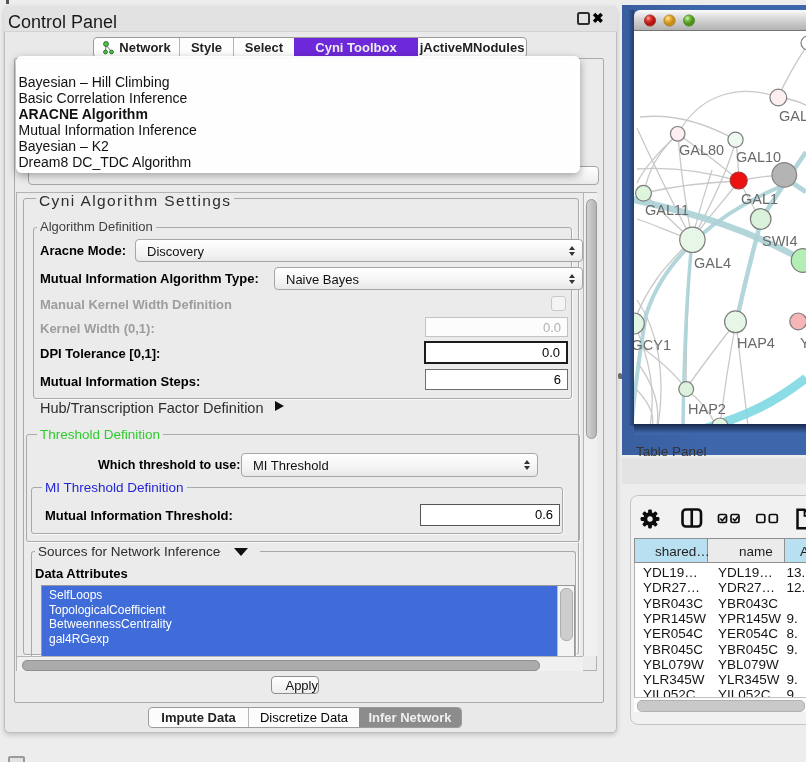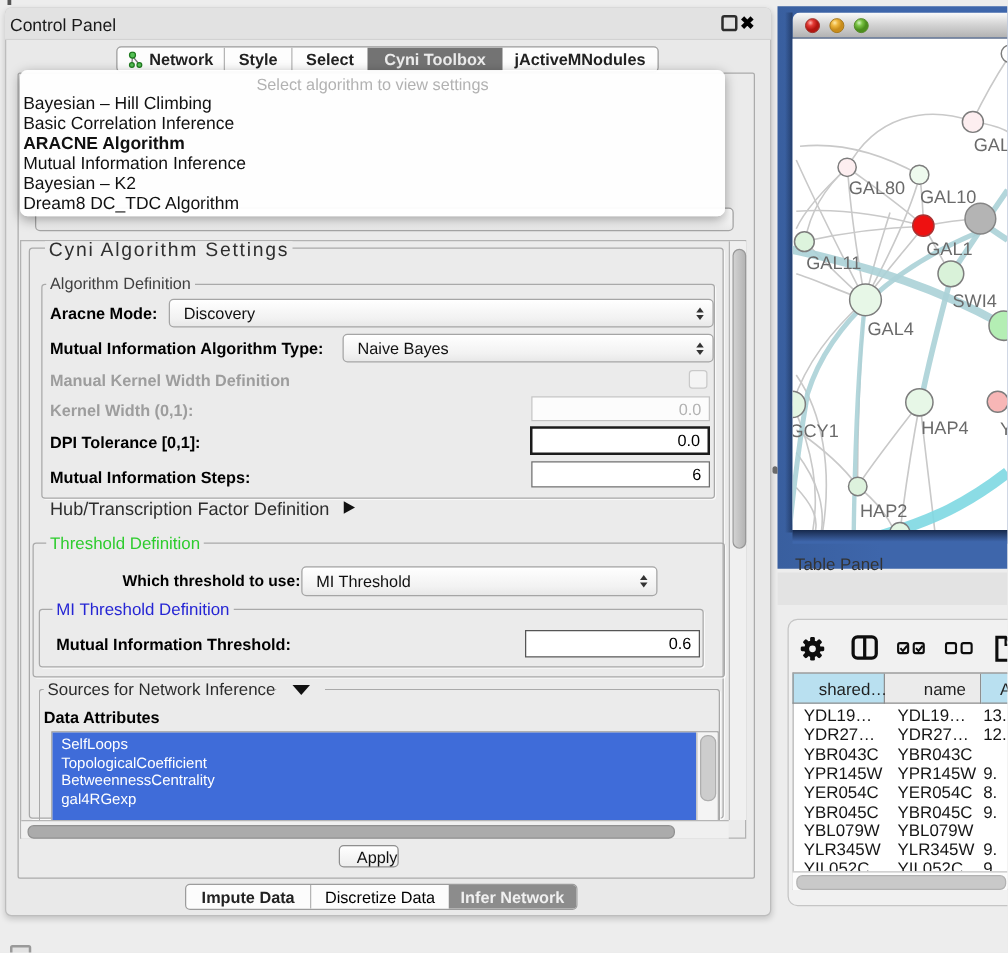--- a/index.html
+++ b/index.html
@@ -2,54 +2,54 @@
 <html><head>
 <meta charset="utf-8">
 <style>
   html,body{margin:0;padding:0;}
   body{width:806px;height:762px;background:#ededed;font-family:"Liberation Sans",sans-serif;position:relative;overflow:hidden;}
   .a{position:absolute;}
   .lbl{font-size:13px;font-weight:bold;color:#000;white-space:nowrap;}
   .glbl{font-size:13px;font-weight:bold;color:#9d9d9d;white-space:nowrap;}
   .gtitle{font-size:13px;background:#ebebeb;padding:0 3px;white-space:nowrap;line-height:13px;}
   .grp{border:1px solid #a9a9a9;border-radius:3px;box-shadow:1px 1px 0 rgba(255,255,255,.7);}
-  .combo{background:linear-gradient(#ffffff,#f2f2f2 70%,#e8e8e8);border:1px solid #a5a5a5;border-radius:4px;box-shadow:inset 0 1px 0 #fff;}
+  .combo{background:linear-gradient(#ffffff,#f2f2f2 70%,#e8e8e8);border:1px solid #a5a5a5;border-radius:4px;box-shadow:inset 0 1px 0 #fff;padding-left:12px;}
   .combo .tx{position:absolute;left:11px;top:50%;transform:translateY(-50%);font-size:13px;color:#111;}
   .arr{position:absolute;right:7px;top:50%;transform:translateY(-50%);display:flex;flex-direction:column;gap:2px;}
   .arr b{width:0;height:0;border-left:3.5px solid transparent;border-right:3.5px solid transparent;}
   .arr b.up{border-bottom:4px solid #333;}
   .arr b.dn{border-top:4px solid #333;}
   .fld{background:#fff;font-size:13px;text-align:right;padding-right:6px;box-sizing:border-box;line-height:19px;}
 </style>
 </head>
 <body>
 
 <div class="a" style="left:4px;top:6px;width:613px;height:727px;background:#e9e9e9;border:1px solid #bdbdbd;border-radius:5px;box-shadow:0 2px 5px rgba(0,0,0,.18);box-sizing:border-box;"></div>
 <div class="a" style="left:4px;top:6px;width:613px;height:25px;background:#e2e2e2;border-radius:5px 5px 0 0;border-bottom:1px solid #d2d2d2;"></div>
-<div class="a" style="left:8px;top:12px;font-size:14px;color:#1a1a1a;">Control Panel</div>
+<div class="a" style="left:8px;top:12px;font-size:18px;color:#1a1a1a;">Control Panel</div>
 <div class="a" style="left:577px;top:12px;width:9px;height:9px;border:2px solid #2d2d2d;border-radius:2.5px;"></div>
 <div class="a" style="left:592px;top:9.5px;font-size:14px;font-weight:bold;color:#000;">✖</div>
 <div id="mark" class="a" style="left:6px;top:0;width:3px;height:4px;background:#555;"></div>
 
 <div class="a" style="left:14px;top:58px;width:590px;height:645px;background:#ebebeb;border:1px solid #ababab;border-radius:2px;box-sizing:border-box;"></div>
 
 <div class="a" style="left:93px;top:37px;width:434px;height:21px;background:#fdfdfd;border:1px solid #9c9c9c;border-radius:4px;box-sizing:border-box;display:flex;overflow:hidden;">
   <div style="width:85px;display:flex;align-items:center;justify-content:center;border-right:1px solid #b5b5b5;">
     <svg width="13" height="14" viewBox="0 0 13 14" style="margin-right:4px;">
       <line x1="4" y1="4" x2="3.5" y2="10" stroke="#777" stroke-width="1"></line>
       <line x1="4" y1="4" x2="9" y2="10" stroke="#777" stroke-width="1"></line>
       <circle cx="4" cy="3" r="2.4" fill="#55c055" stroke="#1f7a1f" stroke-width="1"></circle>
       <circle cx="3.5" cy="11" r="1.9" fill="#55c055" stroke="#1f7a1f" stroke-width="1"></circle>
       <circle cx="9.5" cy="11" r="1.9" fill="#55c055" stroke="#1f7a1f" stroke-width="1"></circle>
     </svg>
     <span style="font-size:13px;font-weight:bold;color:#222;">Network</span>
     </div>
   <div style="width:53px;display:flex;align-items:center;justify-content:center;border-right:1px solid #b5b5b5;font-size:13px;font-weight:bold;color:#222;">Style</div>
   <div style="width:60px;display:flex;align-items:center;justify-content:center;font-size:13px;font-weight:bold;color:#222;">Select</div>
-  <div style="width:108px;display:flex;align-items:center;justify-content:center;background:#737373;font-size:13px;font-weight:bold;color:#ececec;">Cyni Toolbox</div>
+  <div style="width:124px;display:flex;align-items:center;justify-content:center;background:#6d28d9;font-size:13px;font-weight:bold;color:#ececec;">Cyni Toolbox</div>
   <div style="flex:1;display:flex;align-items:center;justify-content:center;font-size:13px;font-weight:bold;color:#222;">jActiveMNodules</div>
 </div>
 
 <div class="a combo" style="left:28px;top:166px;width:557px;height:17px;"></div>
 
 <div class="a" style="left:16px;top:192px;width:581px;height:479px;border:1px solid #b2b2b2;box-sizing:border-box;"></div>
 
 <div class="a grp" style="left:23px;top:198px;width:554px;height:455px;"></div>
 <div class="a gtitle" style="left:36px;top:193px;color:#2e2e2e;font-size:15.5px;letter-spacing:1.4px;line-height:15px;">Cyni Algorithm Settings</div>
 
@@ -300,15 +300,14 @@
     <div style="position:absolute;left:84px;top:107.10000000000001px;">YLR345W</div>
     <div style="position:absolute;left:152.5px;top:107.10000000000001px;">9.</div>
     <div style="position:absolute;left:9px;top:122.4px;">YIL052C</div>
     <div style="position:absolute;left:84px;top:122.4px;">YIL052C</div>
     <div style="position:absolute;left:152.5px;top:122.4px;">9.</div>
   </div>
 <div class="a" style="left:634px;top:697px;width:172px;height:15px;background:#fcfcfc;border-top:1px solid #c2c2c2;box-sizing:border-box;"></div>
 <div class="a" style="left:637px;top:699.5px;width:166px;height:10px;background:#c9c9c9;border:1px solid #b2b2b2;border-radius:5px;"></div>
 
 <div class="a" style="left:16px;top:56px;width:564px;height:117px;background:rgba(255,255,255,.95);border-radius:6px;box-shadow:0 3px 9px rgba(0,0,0,.35);z-index:50;">
-  <div style="position:absolute;left:0;top:4px;width:100%;text-align:center;font-size:13px;color:#b2b2b2;">Select algorithm to view settings</div>
   <div style="position:absolute;left:2.5px;top:18px;font-size:14px;color:#111;line-height:16px;white-space:nowrap;">Bayesian – Hill Climbing<br>Basic Correlation Inference<br><b>ARACNE Algorithm</b><br>Mutual Information Inference<br>Bayesian – K2<br>Dream8 DC_TDC Algorithm</div>
 </div>
 
 </body></html>

